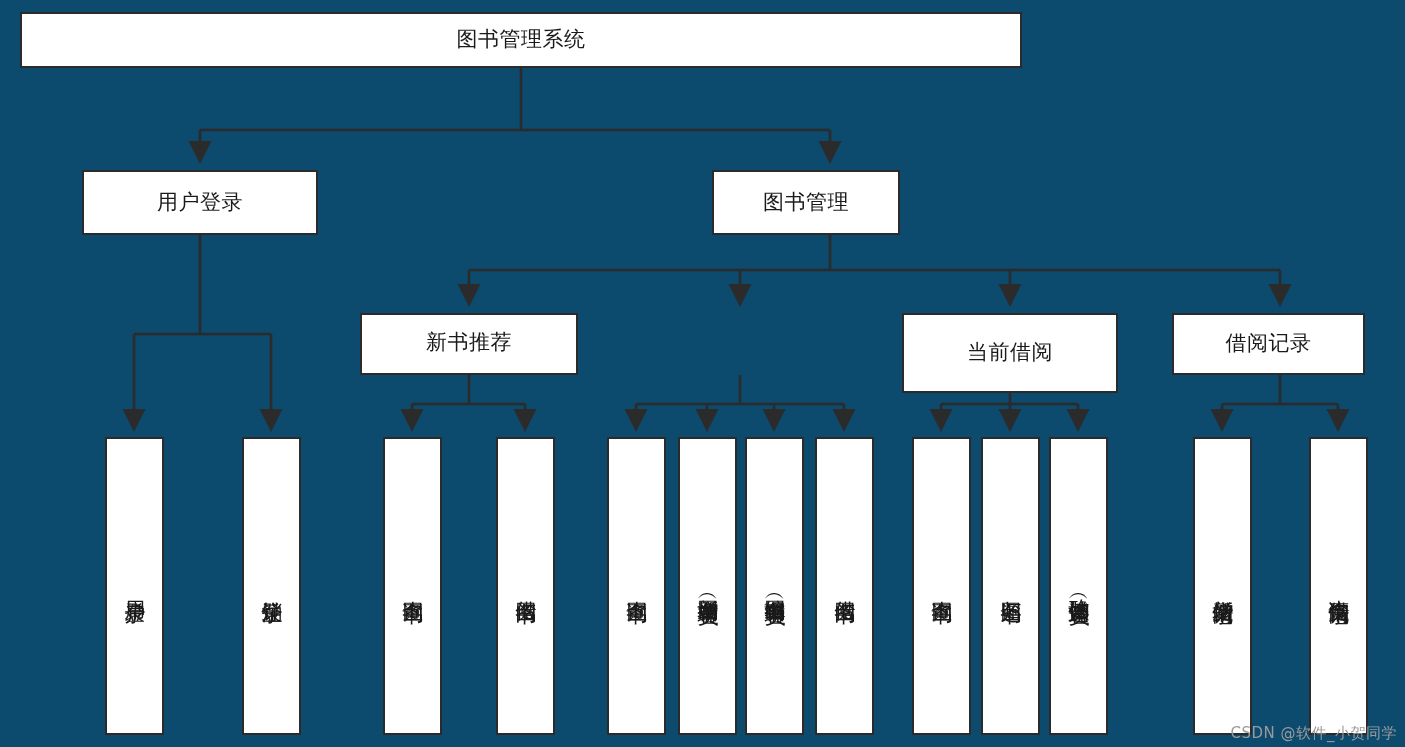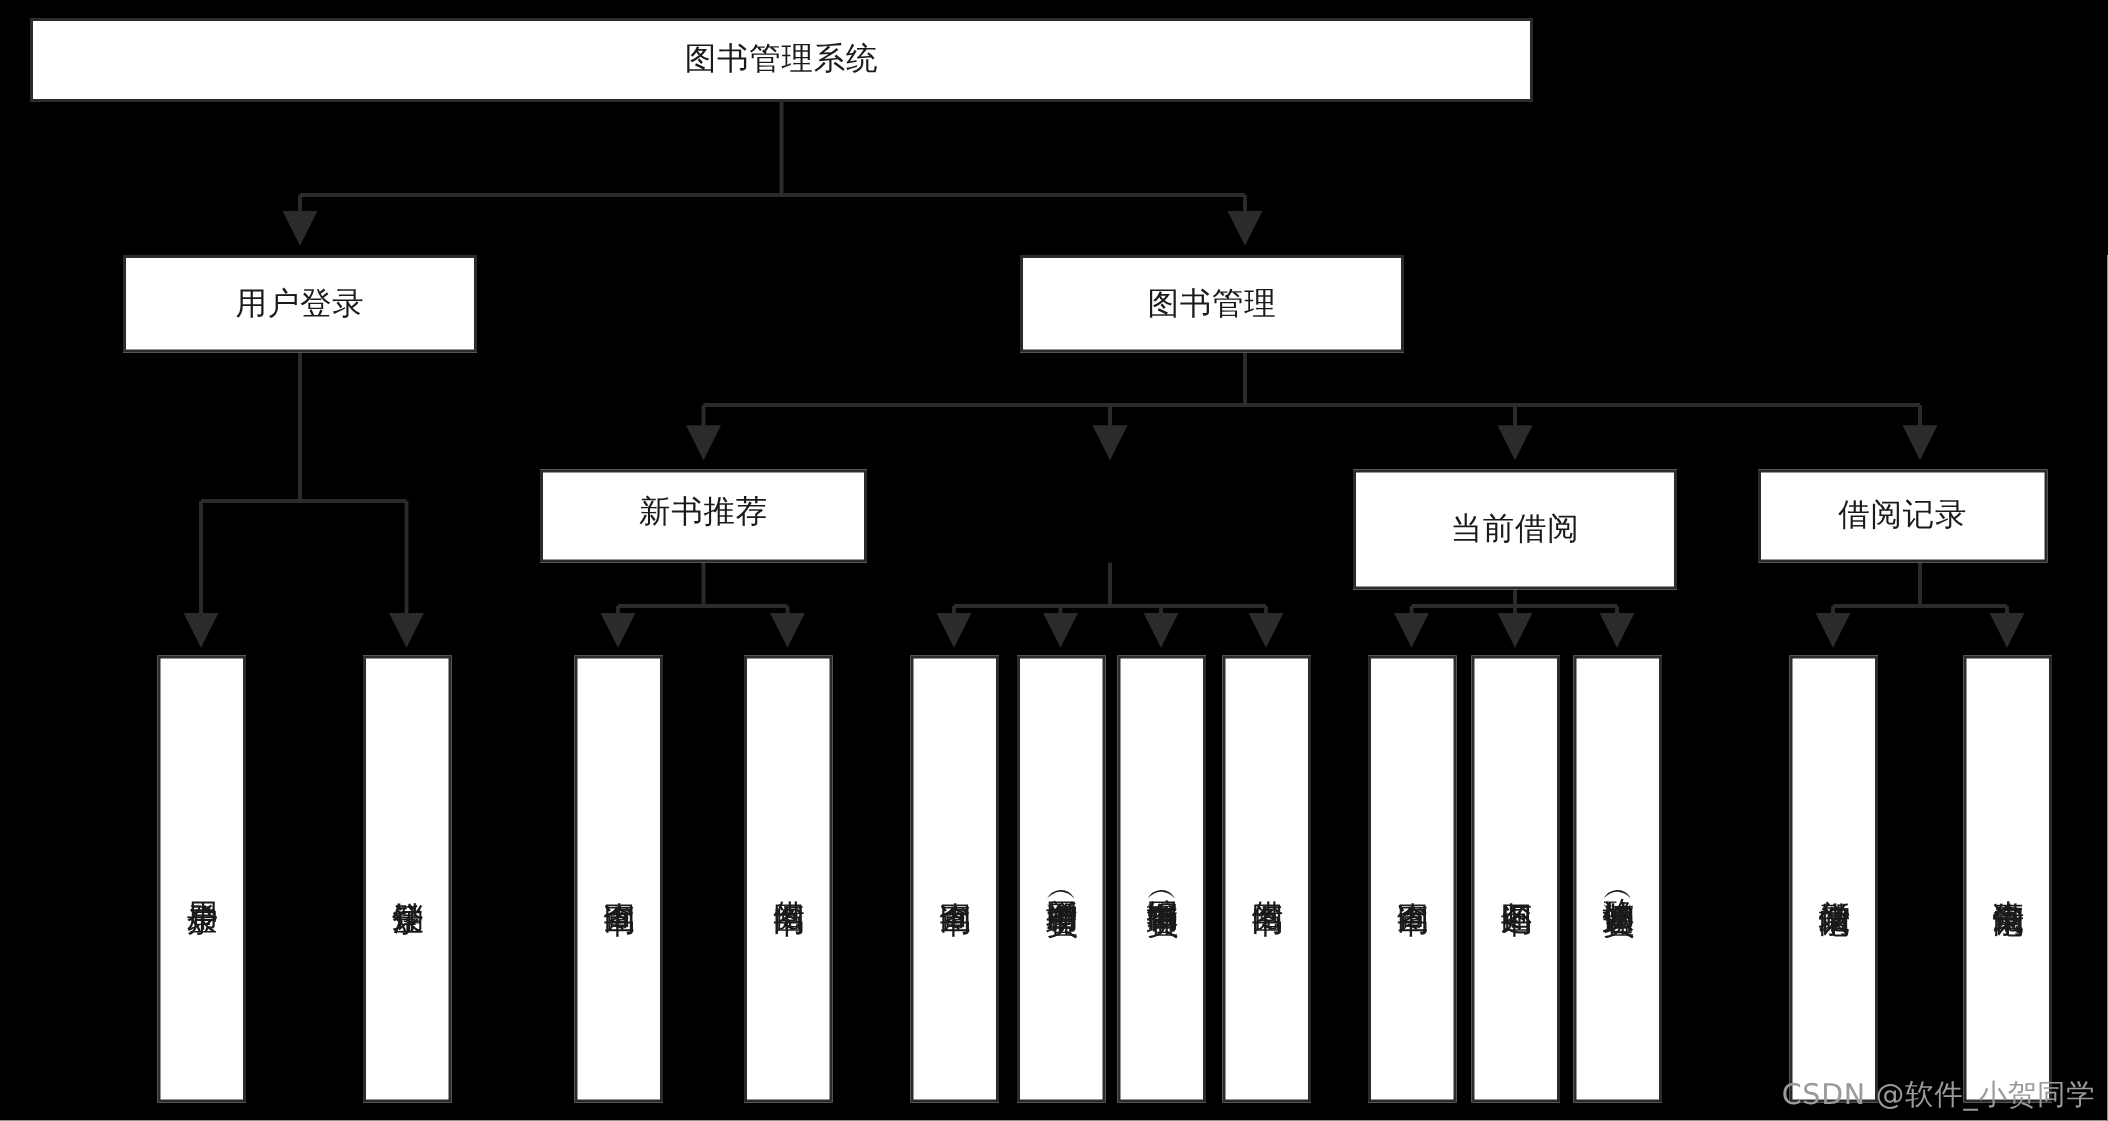--- a/index.html
+++ b/index.html
@@ -7,21 +7,21 @@
     padding: 0;
     background: #ffffff;
   }
   body {
     font-family: "DejaVu Sans", "Liberation Sans", sans-serif;
   }
   #canvas {
     position: relative;
     width: 1405px;
     height: 747px;
-    background: #000000;
+    background: #0c4a6e;
     overflow: hidden;
   }
   #wires {
     position: absolute;
     left: 0;
     top: 0;
     width: 1405px;
     height: 747px;
     pointer-events: none;
   }
@@ -51,21 +51,21 @@
   }
   .node.vert .vtext {
     writing-mode: vertical-rl;
     text-orientation: upright;
     display: block;
   }
   #watermark {
     position: absolute;
     right: 8px;
     bottom: 4px;
-    font-size: 19px;
+    font-size: 15px;
     color: #9a9a9a;
     letter-spacing: 0.5px;
     user-select: none;
     white-space: nowrap;
   }
 </style>
 </head>
 <body>
 
 <div id="canvas">
@@ -120,21 +120,21 @@
     </g>
   </svg>
 
   <div class="node horiz" style="left:20px; top:12px; width:1002px; height:56px;">
     <span>图书管理系统</span>
   </div>
 
   <div class="node horiz" style="left:82px; top:170px; width:236px; height:65px;">
     <span>用户登录</span>
   </div>
-  <div class="node horiz" style="left:680px; top:170px; width:256px; height:65px;">
+  <div class="node horiz" style="left:712px; top:170px; width:188px; height:65px;">
     <span>图书管理</span>
   </div>
 
   <div class="node horiz" style="left:360px; top:313px; width:218px; height:62px;font-family:Liberation Mono, monospace;">
     <span>新书推荐</span>
   </div>
   <div class="node horiz" style="left:902px; top:313px; width:216px; height:80px;">
     <span>当前借阅</span>
   </div>
   <div class="node horiz" style="left:1172px; top:313px; width:193px; height:62px;">

